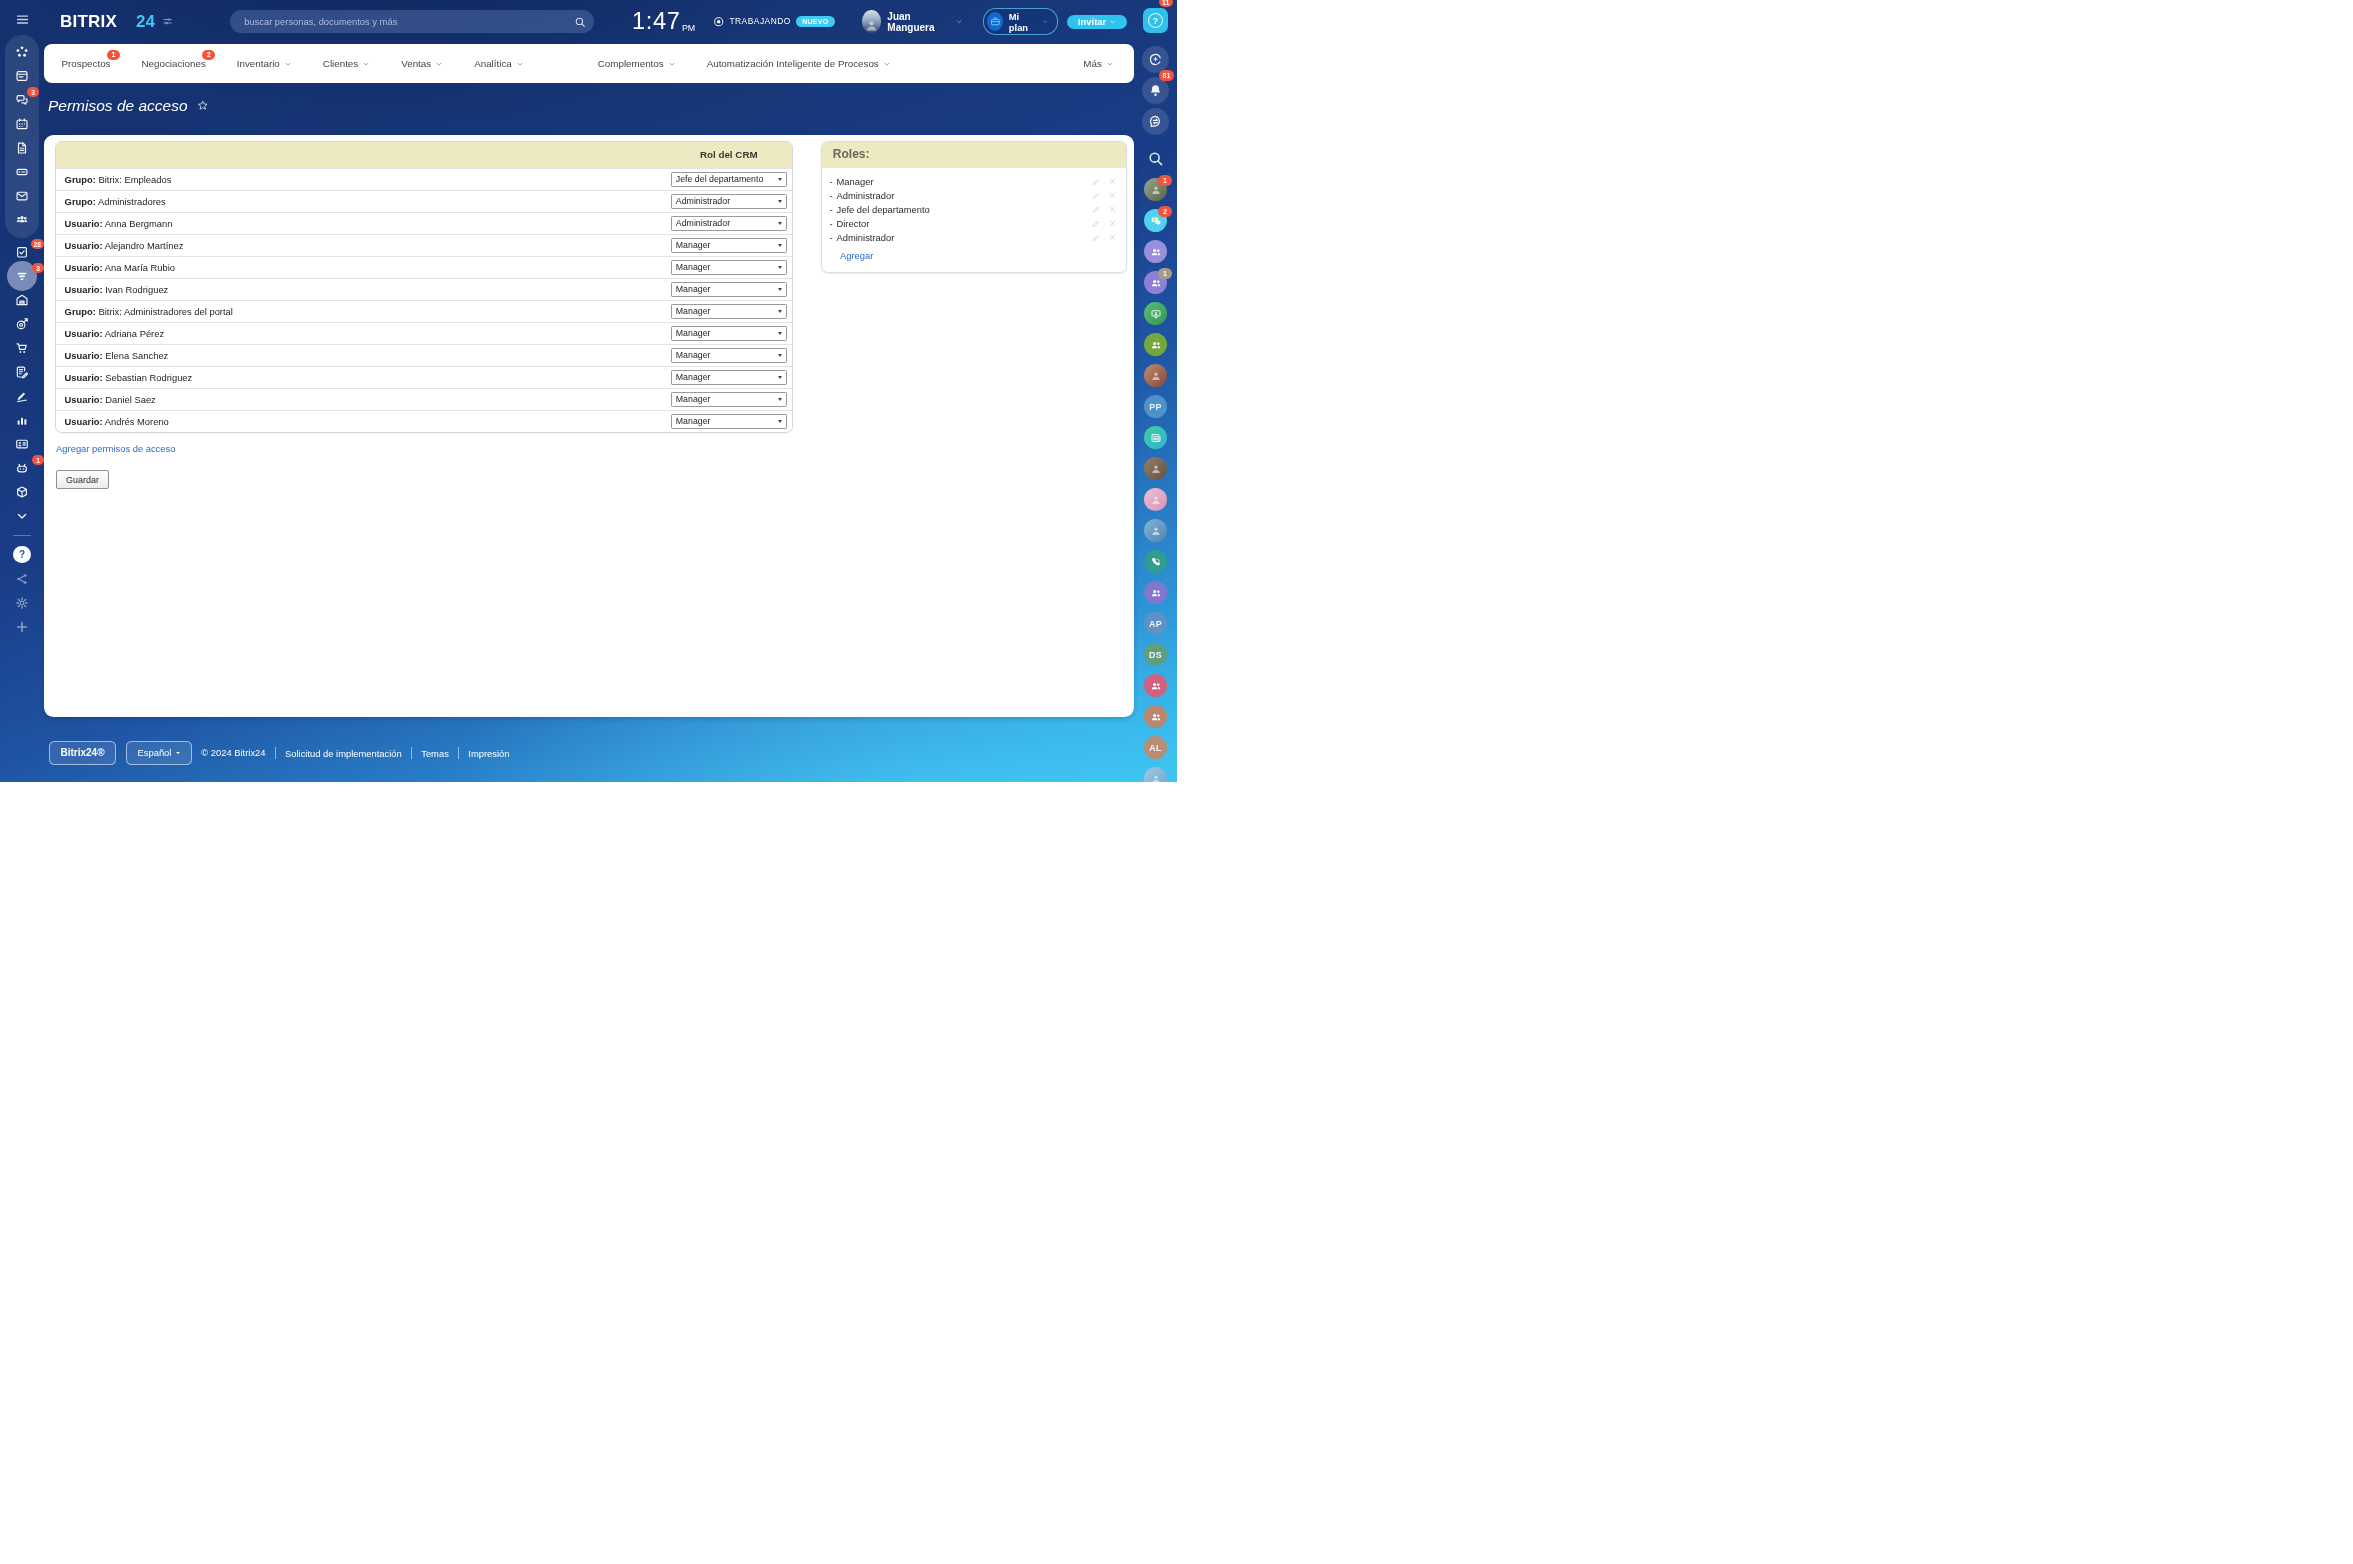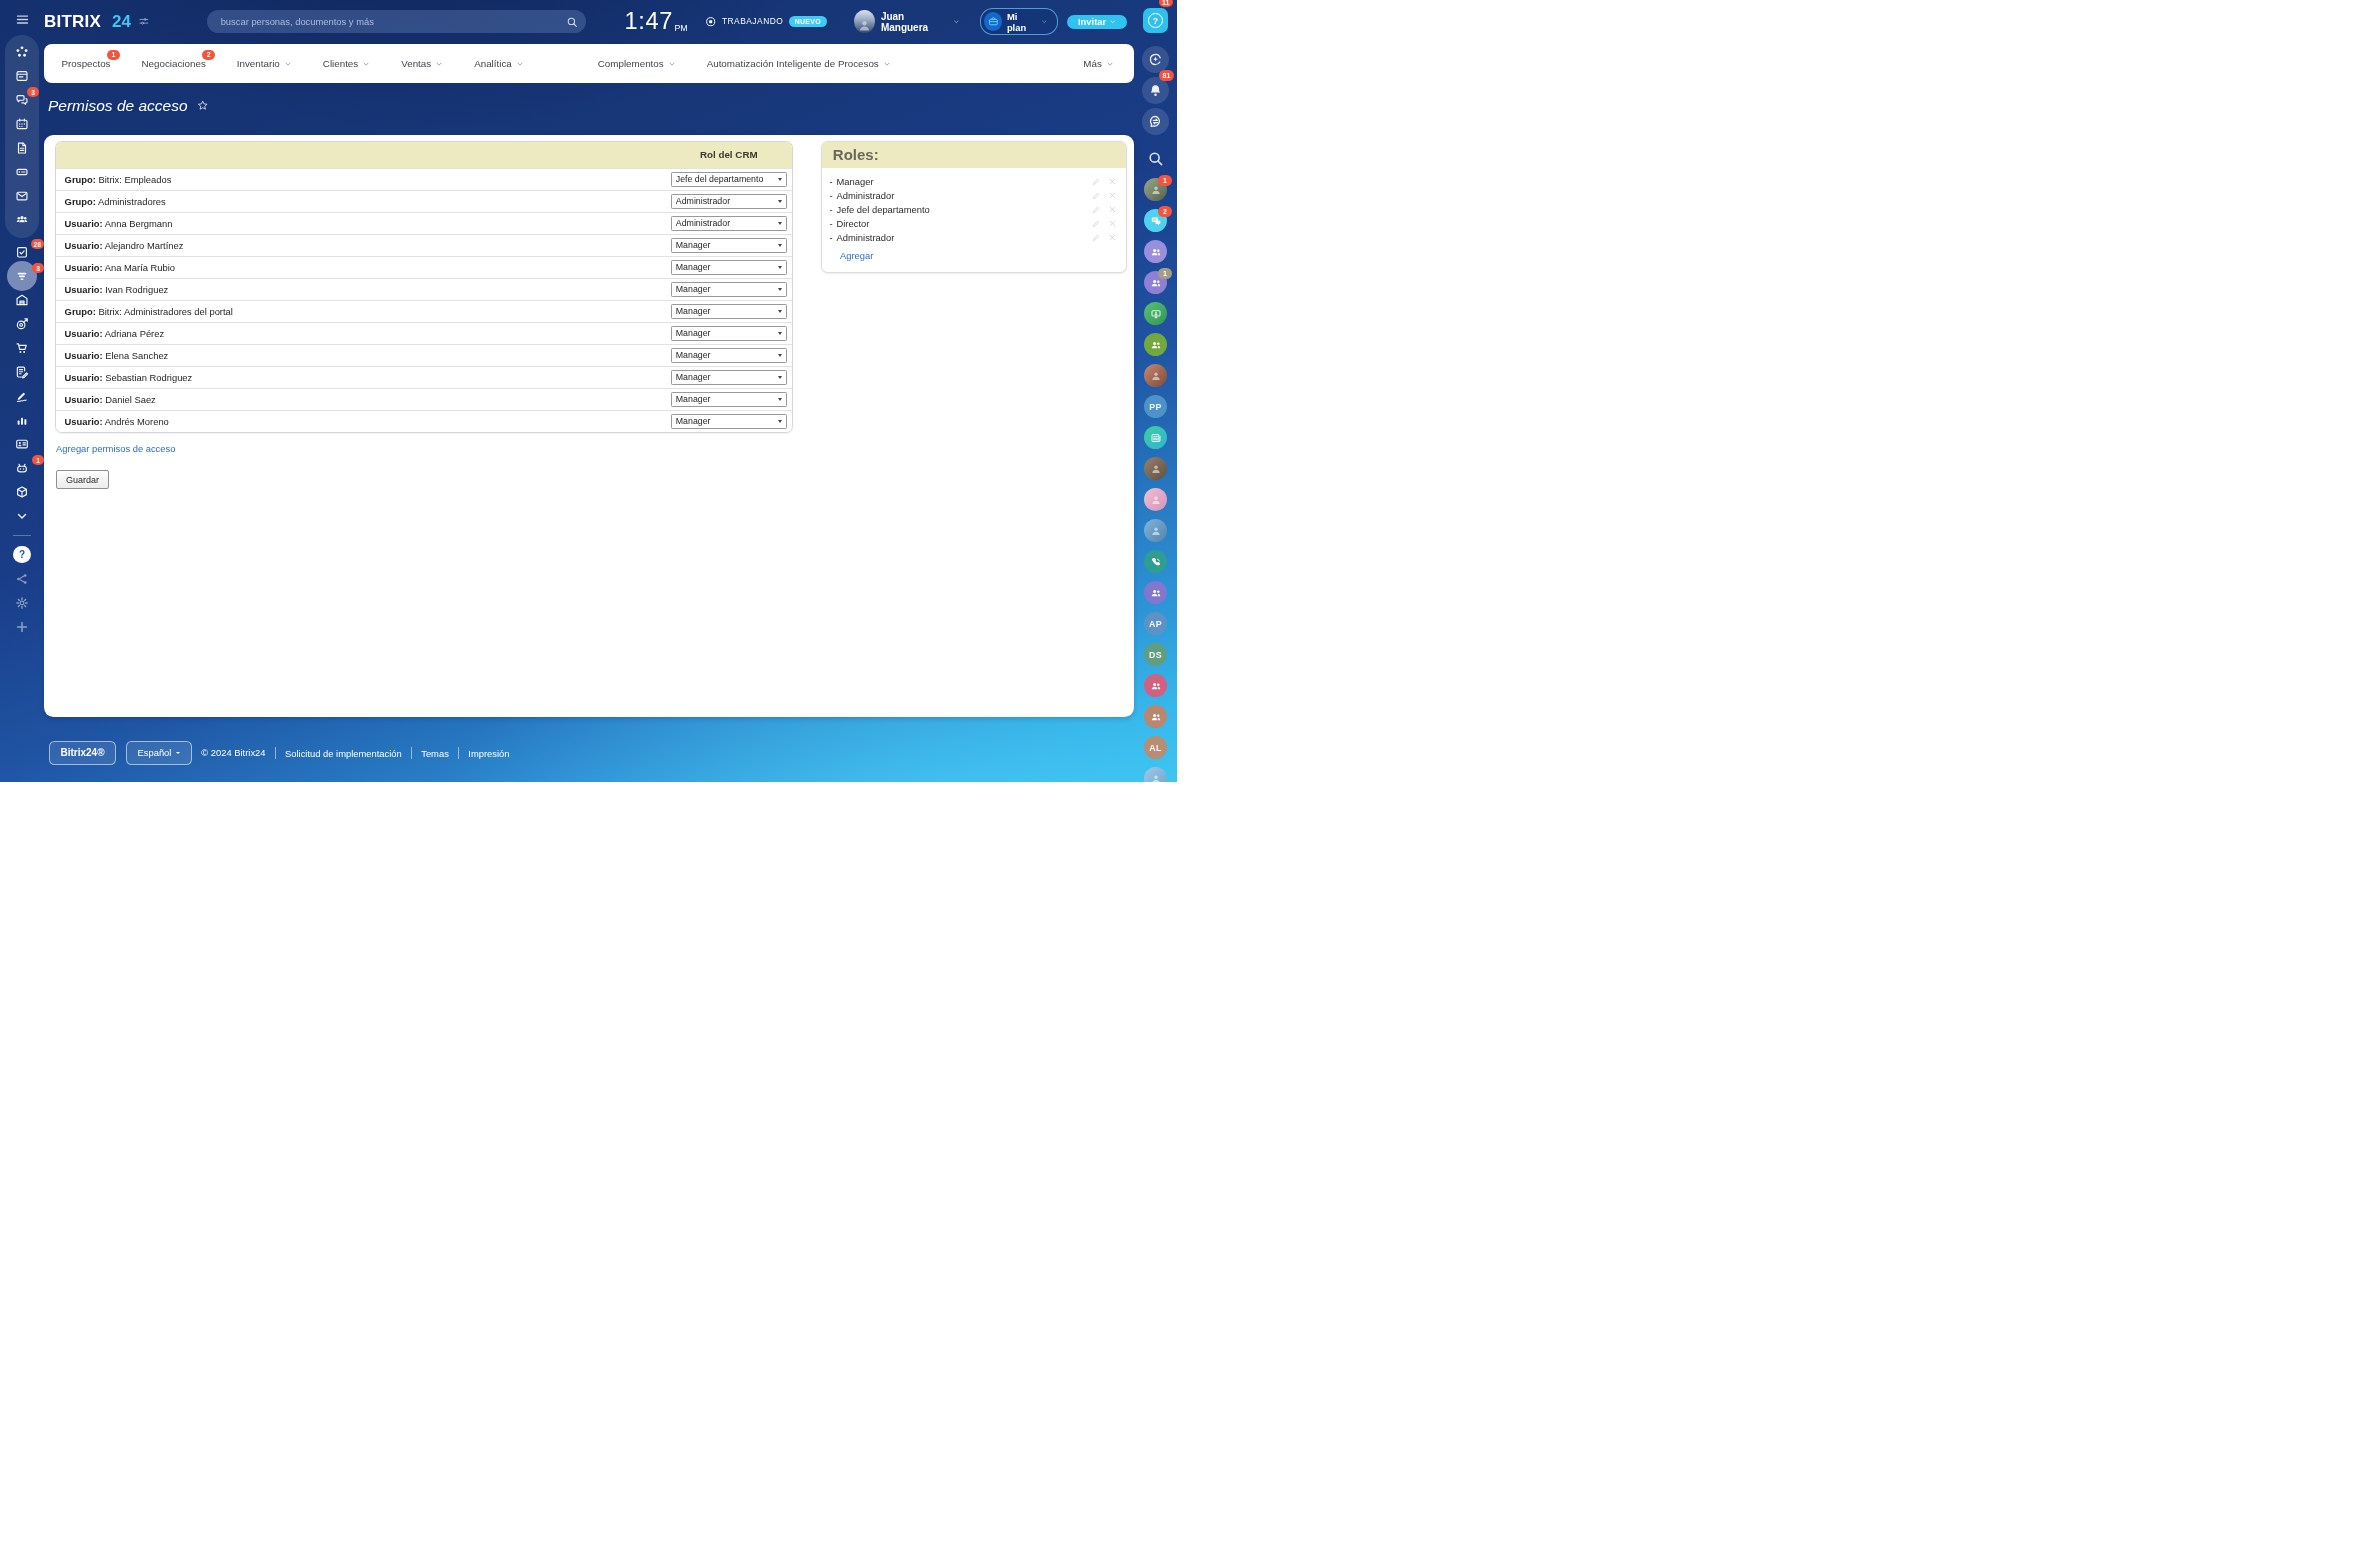--- a/index.html
+++ b/index.html
@@ -44,21 +44,21 @@
   .rr-ini{font-size:8.8px;font-weight:bold;letter-spacing:0.3px;color:rgba(255,255,255,0.92);}
   .ric18{width:12px;height:12px;color:#fff;}
   .dim{opacity:.55;}
   .rr-badge{position:absolute;top:-3.4px;right:-4.7px;min-width:6.7px;height:10.8px;padding:0 3.4px;border-radius:5.4px;
     background:#f4533c;color:#fff;font-size:7px;font-weight:bold;display:flex;align-items:center;justify-content:center;z-index:2;}
   .rr-badge.mutedb{background:#a59c85;}
 
   
   .main{position:absolute;left:44px;top:0;width:1090px;bottom:0;}
   .topbar{height:43px;display:flex;align-items:center;color:#fff;padding:0 6.7px 0 0;}
-  .logo{display:flex;align-items:flex-end;gap:11px;font-size:17px;font-weight:800;letter-spacing:0.2px;cursor:pointer;}
+  .logo{display:flex;align-items:flex-end;gap:19px;font-size:17px;font-weight:800;letter-spacing:0.2px;cursor:pointer;margin-left:16px;}
   .logo .la{color:#3fc6f2;}
   .sliders{width:12.8px;height:12.8px;color:#98a6cc;margin-left:6.7px;cursor:pointer;}
   .searchbar{margin-left:57px;width:393px;height:23px;border-radius:11.4px;background:rgba(125,155,210,0.30);
     display:flex;align-items:center;padding:0 8px 0 12px;}
   .searchbar input{flex:1;background:transparent;border:none;outline:none;color:#e8eefb;font-size:9.4px;font-family:inherit;}
   .searchbar input::placeholder{color:#aebcdf;}
   .search-ic{width:12px;height:12px;color:#cdd8f0;cursor:pointer;}
   .timeblock{margin-left:38px;display:flex;align-items:flex-end;}
   .time{font-size:23.6px;font-weight:300;line-height:1;letter-spacing:0.7px;}
   .ampm{font-size:8.8px;margin-top:1.3px;margin-left:1.3px;}
@@ -108,21 +108,21 @@
     border-right:2.7px solid transparent;border-top:3.4px solid #444;pointer-events:none;}
   .xbtn{position:absolute;left:738px;top:5.4px;width:9.4px;height:9.4px;color:#bdbdbd;cursor:pointer;}
   .xic{width:9.4px;height:9.4px;}
   .below{margin:9.4px 0 0 1.3px;}
   .addlink{color:#2d6bc4;font-size:9.4px;cursor:pointer;display:inline-block;}
   .savebtn{display:block;margin-top:16px;padding:3.4px 8.8px;font-size:9px;color:#2b2b2b;
     background:linear-gradient(#fefefe,#ececec);border:0.7px solid #8f8f8f;border-radius:2px;font-family:inherit;cursor:pointer;}
 
   .roles{position:absolute;left:777px;top:6.7px;width:304px;background:#fff;border:0.7px solid #ddd;border-radius:6.7px;
     box-shadow:0 0.7px 2px rgba(0,0,0,0.08);padding-bottom:10.8px;overflow:hidden;}
-  .roles-head{height:25.6px;background:#edeac1;line-height:25.6px;padding-left:10.8px;font-size:15px;font-weight:bold;color:#68685c;}
+  .roles-head{height:25.6px;background:#edeac1;line-height:25.6px;padding-left:10.8px;font-size:12px;font-weight:bold;color:#68685c;}
   .roles-list{margin-top:6.7px;}
   .role-item{display:flex;align-items:center;height:14px;padding:0 9.4px 0 7.4px;font-size:9.4px;color:#2b2b2b;}
   .dash{margin-right:4px;}
   .ric{margin-left:6.7px;color:#c9c9c9;cursor:pointer;display:flex;}
   .ric.edit{margin-left:auto;}
   .ricic{width:8.8px;height:8.8px;}
   .roles-add{margin:5.4px 0 0 18px;color:#2d6bc4;font-size:9.4px;cursor:pointer;display:inline-block;}
 
   .footer{position:absolute;left:4.7px;bottom:17.5px;display:flex;align-items:center;gap:9.4px;color:#fff;}
   .fbtn{height:23.6px;padding:0 10.8px;border:0.7px solid rgba(255,255,255,0.55);border-radius:5.4px;background:rgba(255,255,255,0.10);

